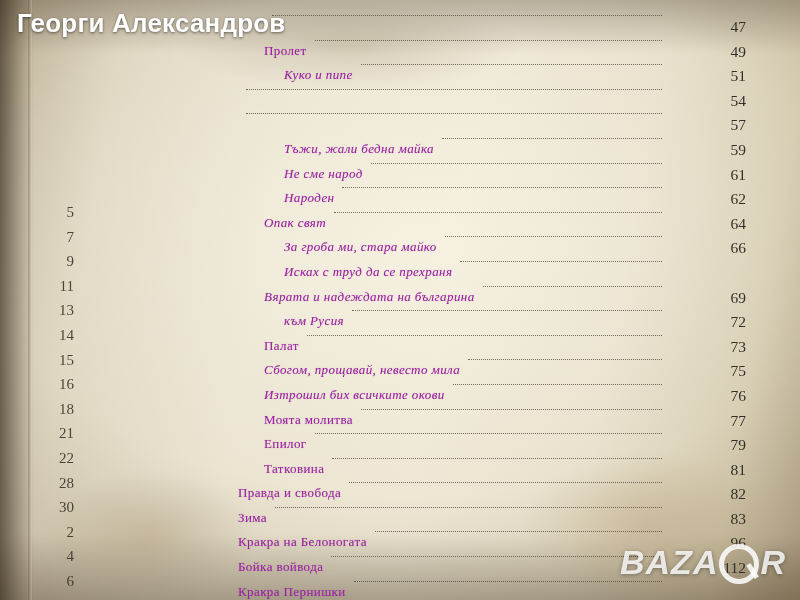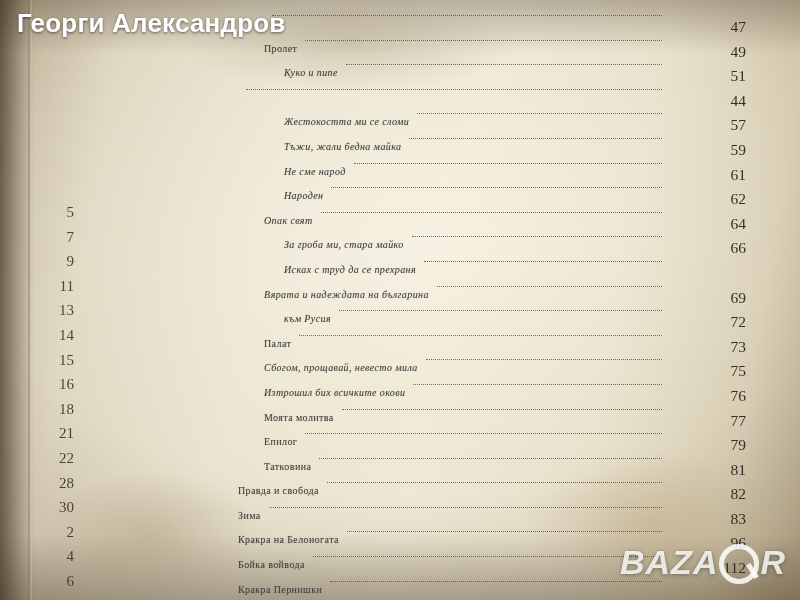--- a/index.html
+++ b/index.html
@@ -68,23 +68,23 @@
   }
   .toc-row {
     position: relative;
     display: flex;
     align-items: flex-start;
     height: 24.6px;
     color: #2e2a22;
   }
   .toc-title {
     white-space: nowrap;
-    font-size: 10px;
+    font-size: 13px;
     letter-spacing: 0.4px;
-    color: #404040;
+    color: #a21caf;
     text-shadow: 0 0 1px rgba(90,80,60,0.35);
   }
   .toc-title.ital { font-style: italic; }
   .toc-title.ind1 { padding-left: 26px; }
   .toc-title.ind2 { padding-left: 46px; }
   .toc-leader {
     flex: 1;
     margin: 0 6px 0 8px;
     border-bottom: 1.5px dotted #4a4235;
     transform: translateY(-3px);
@@ -204,24 +204,23 @@
         <span class="toc-leader"></span>
         <span class="toc-page">49</span>
       </div>
       <div class="toc-row">
         <span class="toc-title ital ind2">Куко и пипе</span>
         <span class="toc-leader"></span>
         <span class="toc-page">51</span>
       </div>
       <div class="toc-row">
         <span class="toc-leader"></span>
-        <span class="toc-page">44</span>
-      </div>
-      <div class="toc-row">
-        <span class="toc-title ital ind2">Жестокостта ми се сломи</span>
+        <span class="toc-page">54</span>
+      </div>
+      <div class="toc-row">
         <span class="toc-leader"></span>
         <span class="toc-page">57</span>
       </div>
       <div class="toc-row">
         <span class="toc-title ital ind2">Тъжи, жали бедна майка</span>
         <span class="toc-leader"></span>
         <span class="toc-page">59</span>
       </div>
       <div class="toc-row">
         <span class="toc-title ital ind2">Не сме народ</span>

